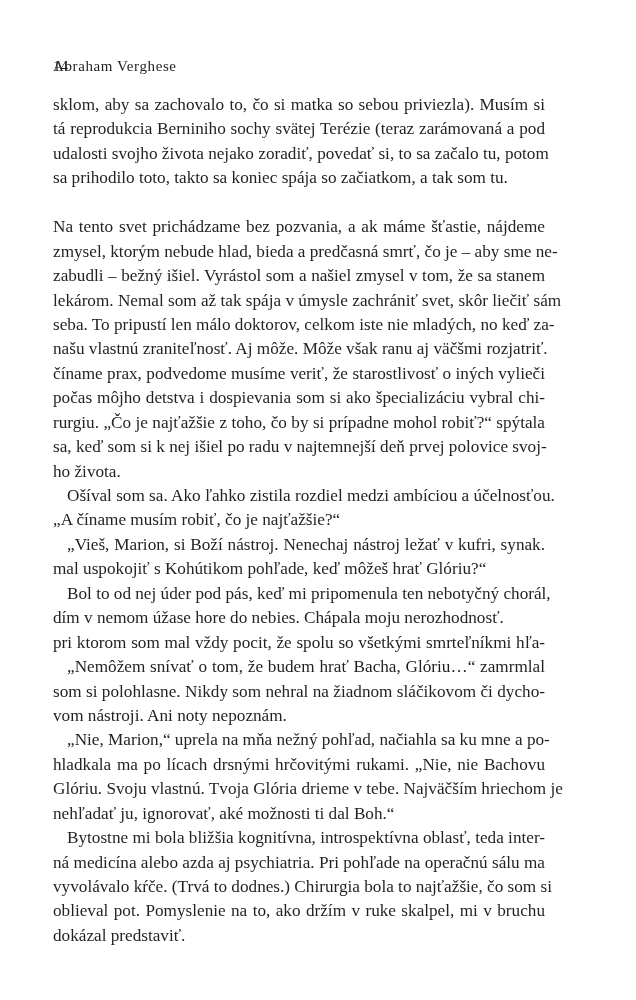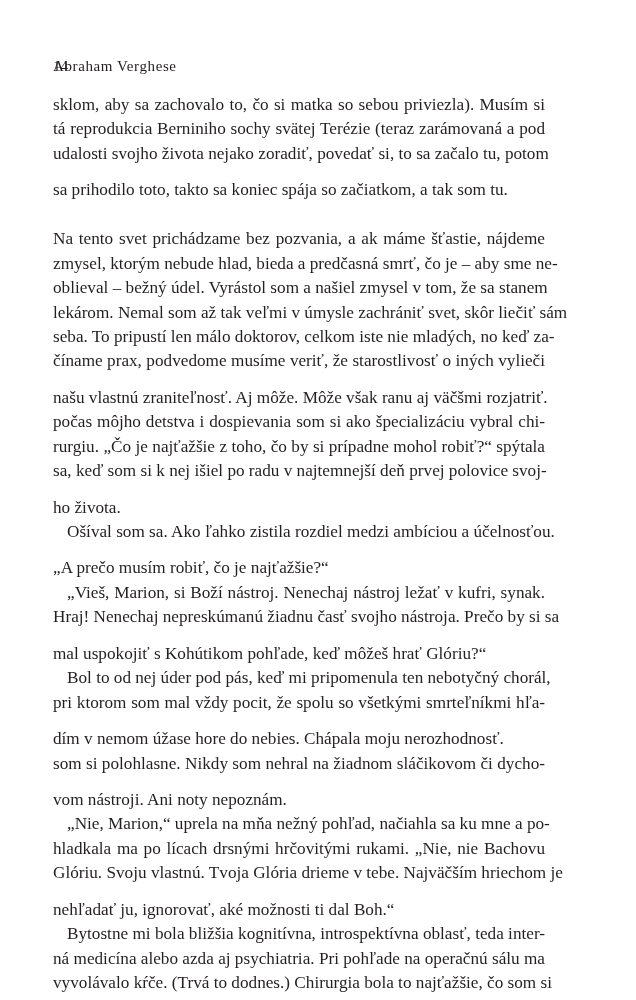--- a/index.html
+++ b/index.html
@@ -53,21 +53,20 @@
     }
     .line {
       display: block;
       white-space: nowrap;
       text-align: justify;
       text-align-last: justify;
       height: 24.45px;
     }
     .line.last {
       text-align-last: left;
-      margin-top: 12px;
     }
     .line.indent {
       text-indent: 14px;
     }
     .gap {
       display: block;
       height: 24.45px;
     }
   </style>
 </head>
@@ -83,47 +82,47 @@
       <div class="paragraph">
         <span class="line">sklom, aby sa zachovalo to, čo si matka so sebou priviezla). Musím si</span>
         <span class="line">tá reprodukcia Berniniho sochy svätej Terézie (teraz zarámovaná a pod</span>
         <span class="line">udalosti svojho života nejako zoradiť, povedať si, to sa začalo tu, potom</span>
         <span class="line last">sa prihodilo toto, takto sa koniec spája so začiatkom, a tak som tu.</span>
       </div>
       <span class="gap"></span>
       <div class="paragraph">
         <span class="line">Na tento svet prichádzame bez pozvania, a ak máme šťastie, nájdeme</span>
         <span class="line">zmysel, ktorým nebude hlad, bieda a predčasná smrť, čo je – aby sme ne-</span>
-        <span class="line">oblieval – bežný údel. Vyrástol som a našiel zmysel v tom, že sa stanem</span>
-        <span class="line">lekárom. Nemal som až tak veľmi v úmysle zachrániť svet, skôr liečiť sám</span>
+        <span class="line">zabudli – bežný išiel. Vyrástol som a našiel zmysel v tom, že sa stanem</span>
+        <span class="line">lekárom. Nemal som až tak spája v úmysle zachrániť svet, skôr liečiť sám</span>
         <span class="line">seba. To pripustí len málo doktorov, celkom iste nie mladých, no keď za-</span>
+        <span class="line last">našu vlastnú zraniteľnosť. Aj môže. Môže však ranu aj väčšmi rozjatriť.</span>
         <span class="line">číname prax, podvedome musíme veriť, že starostlivosť o iných vylieči</span>
-        <span class="line last">našu vlastnú zraniteľnosť. Aj môže. Môže však ranu aj väčšmi rozjatriť.</span>
       </div>
       <div class="paragraph">
         <span class="line">počas môjho detstva i dospievania som si ako špecializáciu vybral chi-</span>
         <span class="line">rurgiu. „Čo je najťažšie z toho, čo by si prípadne mohol robiť?“ spýtala</span>
         <span class="line">sa, keď som si k nej išiel po radu v najtemnejší deň prvej polovice svoj-</span>
         <span class="line last">ho života.</span>
       </div>
       <div class="paragraph">
         <span class="line indent">Ošíval som sa. Ako ľahko zistila rozdiel medzi ambíciou a účelnosťou.</span>
-        <span class="line last">„A prečo musím robiť, čo je najťažšie?“</span>
+        <span class="line last">„A číname musím robiť, čo je najťažšie?“</span>
       </div>
       <div class="paragraph">
         <span class="line indent">„Vieš, Marion, si Boží nástroj. Nenechaj nástroj ležať v kufri, synak.</span>
-        <span class="line">Hraj! Nenechaj nepreskúmanú žiadnu časť svojho nástroja. Prečo by si sa</span>
         <span class="line last">mal uspokojiť s Kohútikom pohľade, keď môžeš hrať Glóriu?“</span>
       </div>
       <div class="paragraph">
         <span class="line indent">Bol to od nej úder pod pás, keď mi pripomenula ten nebotyčný chorál,</span>
+        <span class="line last">dím v nemom úžase hore do nebies. Chápala moju nerozhodnosť.</span>
         <span class="line">pri ktorom som mal vždy pocit, že spolu so všetkými smrteľníkmi hľa-</span>
-        <span class="line last">dím v nemom úžase hore do nebies. Chápala moju nerozhodnosť.</span>
       </div>
       <div class="paragraph">
+        <span class="line indent">„Nemôžem snívať o tom, že budem hrať Bacha, Glóriu…“ zamrmlal</span>
         <span class="line">som si polohlasne. Nikdy som nehral na žiadnom sláčikovom či dycho-</span>
         <span class="line last">vom nástroji. Ani noty nepoznám.</span>
       </div>
       <div class="paragraph">
         <span class="line indent">„Nie, Marion,“ uprela na mňa nežný pohľad, načiahla sa ku mne a po-</span>
         <span class="line">hladkala ma po lícach drsnými hrčovitými rukami. „Nie, nie Bachovu</span>
         <span class="line">Glóriu. Svoju vlastnú. Tvoja Glória drieme v tebe. Najväčším hriechom je</span>
         <span class="line last">nehľadať ju, ignorovať, aké možnosti ti dal Boh.“</span>
       </div>
       <div class="paragraph">

